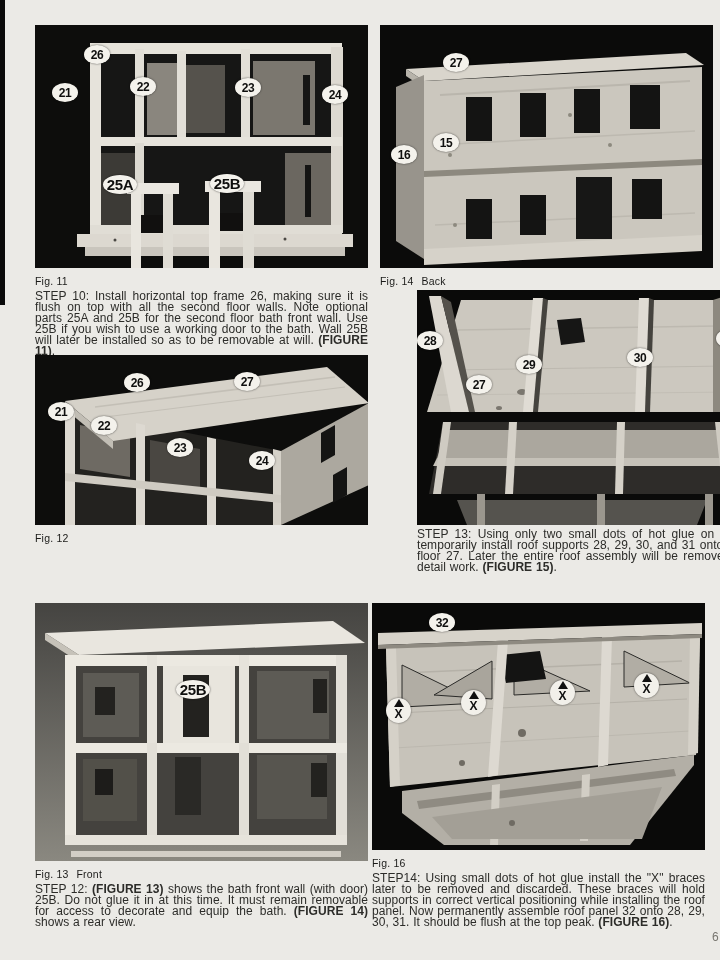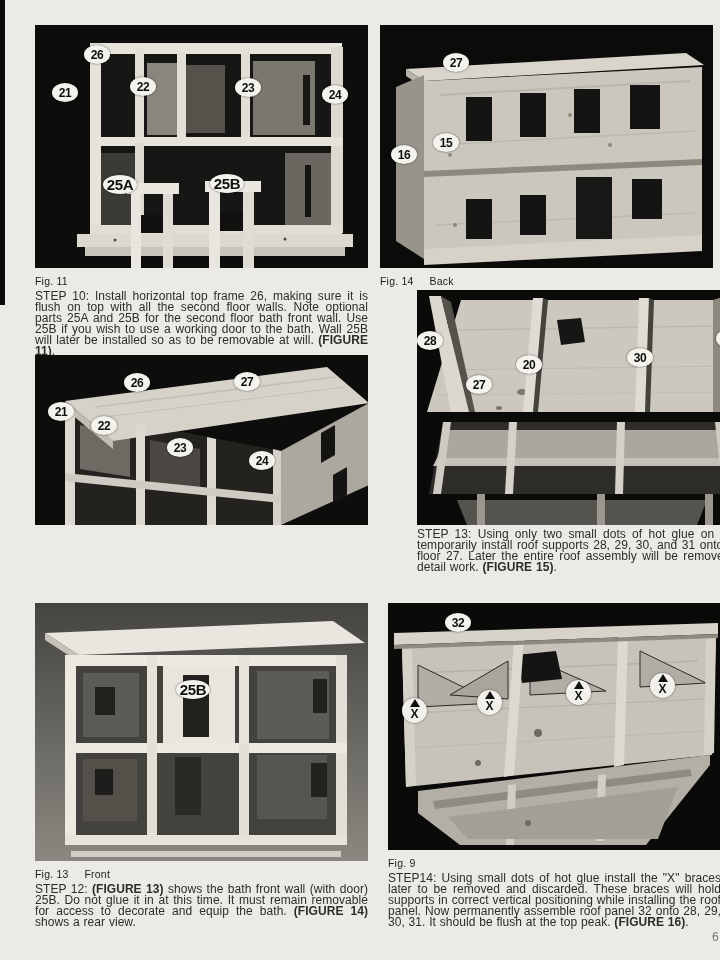--- a/index.html
+++ b/index.html
@@ -26,21 +26,21 @@
     background:#f2f0ea;color:#101010;font-weight:bold;font-size:12px;
     display:flex;align-items:flex-end;justify-content:center;
     padding-bottom:2px;box-sizing:border-box;box-shadow:0 0 2px rgba(0,0,0,.6);
   }
   .xmark::before{
     content:"";position:absolute;top:1px;left:50%;transform:translateX(-50%);
     width:0;height:0;border-left:5px solid transparent;border-right:5px solid transparent;
     border-bottom:8px solid #101010;
   }
   .caption{margin-top:7px;font-size:10.5px;font-weight:normal;color:#1b1b19;letter-spacing:.2px;}
-  .cap-sub{margin-left:16px;}
+  .cap-sub{margin-left:8px;}
   .step-text{
     margin:4px 0 0;font-size:12px;line-height:11px;text-align:justify;
     color:#2c2c29;letter-spacing:.05px;word-spacing:.4px;
   }
   .page-num{position:absolute;left:712px;top:930px;font-size:12px;color:#77756f;}
 </style>
 </head>
 <body>
 
 <div class="scan-strip"></div>
@@ -146,20 +146,21 @@
       <polygon points="238,94 246,96 246,170 238,170" fill="#d5d1c8"></polygon>
       <polygon points="30,118 246,140 246,148 30,126" fill="#cfcbc2"></polygon>
     </svg>
     <span class="badge" style="left:13px;top:47px;">21</span>
     <span class="badge" style="left:56px;top:61px;">22</span>
     <span class="badge" style="left:89px;top:18px;">26</span>
     <span class="badge" style="left:199px;top:17px;">27</span>
     <span class="badge" style="left:132px;top:83px;">23</span>
     <span class="badge" style="left:214px;top:96px;">24</span>
   </div>
+  <div class="caption"><span>Fig. 12</span></div>
 </div>
 
 <div class="figblock" style="left:380px;top:290px;margin-left:37px;">
   <div class="photo" style="height:235px;">
     <svg width="333" height="235" viewBox="0 0 333 235">
       <rect width="333" height="235" fill="#0a0a09"></rect>
       <polygon points="44,10 300,10 322,122 10,122" fill="#ccc8bf"></polygon>
       <path d="M40,40 L300,36" stroke="#bdb9b0" stroke-width="1.5" fill="none"></path>
       <path d="M30,80 L310,76" stroke="#bdb9b0" stroke-width="1" fill="none"></path>
       <path d="M20,105 L318,102" stroke="#c2beb5" stroke-width="1" fill="none"></path>
@@ -182,21 +183,21 @@
       <polygon points="200,132 208,132 206,204 198,204" fill="#d5d1c8"></polygon>
       <polygon points="26,132 34,132 24,204 16,204" fill="#cfcbc2"></polygon>
       <polygon points="298,132 306,132 314,204 306,204" fill="#cfcbc2"></polygon>
       <polygon points="40,210 290,210 280,235 50,235" fill="#55534e"></polygon>
       <rect x="60" y="204" width="8" height="31" fill="#9b978e"></rect>
       <rect x="180" y="204" width="8" height="31" fill="#9b978e"></rect>
       <rect x="288" y="204" width="8" height="31" fill="#9b978e"></rect>
     </svg>
     <span class="badge" style="left:0px;top:41px;">28</span>
     <span class="badge" style="left:49px;top:85px;">27</span>
-    <span class="badge" style="left:99px;top:65px;">20</span>
+    <span class="badge" style="left:99px;top:65px;">29</span>
     <span class="badge" style="left:210px;top:58px;">30</span>
     <span class="badge" style="left:299px;top:39px;">31</span>
   </div>
   <p class="step-text">STEP 13: Using only two small dots of hot glue on each, temporarily install roof supports 28, 29, 30, and 31 onto attic floor 27. Later the entire roof assembly will be removed for detail work. <b>(FIGURE 15)</b>.</p>
 </div>
 
 <div class="figblock" style="left:35px;top:603px;">
   <div class="photo" style="height:258px;">
     <svg width="333" height="258" viewBox="0 0 333 258">
       <defs>
@@ -230,21 +231,21 @@
       <rect x="204" y="140" width="10" height="102" fill="#e2dfd7"></rect>
       <rect x="30" y="232" width="282" height="10" fill="#e6e3db"></rect>
       <rect x="36" y="248" width="270" height="6" fill="#d2cec6"></rect>
     </svg>
     <span class="badge wide" style="left:141px;top:77px;">25B</span>
   </div>
   <div class="caption"><span>Fig. 13</span><span class="cap-sub">Front</span></div>
   <p class="step-text">STEP 12: <b>(FIGURE 13)</b> shows the bath front wall (with door) 25B. Do not glue it in at this time. It must remain removable for access to decorate and equip the bath. <b>(FIGURE 14)</b> shows a rear view.</p>
 </div>
 
-<div class="figblock" style="left:388px;top:603px;">
+<div class="figblock" style="left:372px;top:603px;">
   <div class="photo" style="height:247px;">
     <svg width="333" height="247" viewBox="0 0 333 247">
       <rect width="333" height="247" fill="#0a0a09"></rect>
       <polygon points="14,44 328,33 324,152 18,184" fill="#c7c3ba"></polygon>
       <path d="M30,70 L310,58" stroke="#b5b1a8" stroke-width="1.5" fill="none"></path>
       <path d="M25,110 L315,96" stroke="#b5b1a8" stroke-width="1" fill="none"></path>
       <path d="M22,145 L318,128" stroke="#bcb8af" stroke-width="1" fill="none"></path>
       <polygon points="30,62 108,100 30,104" fill="#b1ada4" stroke="#2a2a28" stroke-width="1"></polygon>
       <polygon points="120,58 62,92 120,96" fill="#a9a59c" stroke="#2a2a28" stroke-width="1"></polygon>
       <polygon points="142,54 218,88 142,92" fill="#b1ada4" stroke="#2a2a28" stroke-width="1"></polygon>
@@ -264,17 +265,17 @@
       <polygon points="210,172 218,171 216,238 208,238" fill="#d2cec5"></polygon>
       <polygon points="60,214 290,184 270,236 80,236" fill="#a39f96"></polygon>
       <circle cx="140" cy="220" r="3" fill="#6f6b63"></circle>
     </svg>
     <span class="badge" style="left:57px;top:10px;">32</span>
     <span class="xmark" style="left:14px;top:95px;">X</span>
     <span class="xmark" style="left:89px;top:87px;">X</span>
     <span class="xmark" style="left:178px;top:77px;">X</span>
     <span class="xmark" style="left:262px;top:70px;">X</span>
   </div>
-  <div class="caption"><span>Fig. 9</span></div>
+  <div class="caption"><span>Fig. 16</span></div>
   <p class="step-text">STEP14: Using small dots of hot glue install the "X" braces later to be removed and discarded. These braces will hold supports in correct vertical positioning while installing the roof panel. Now permanently assemble roof panel 32 onto 28, 29, 30, 31. It should be flush at the top peak. <b>(FIGURE 16)</b>.</p>
 </div>
 
 <div class="page-num">6</div>
 
 </body></html>

